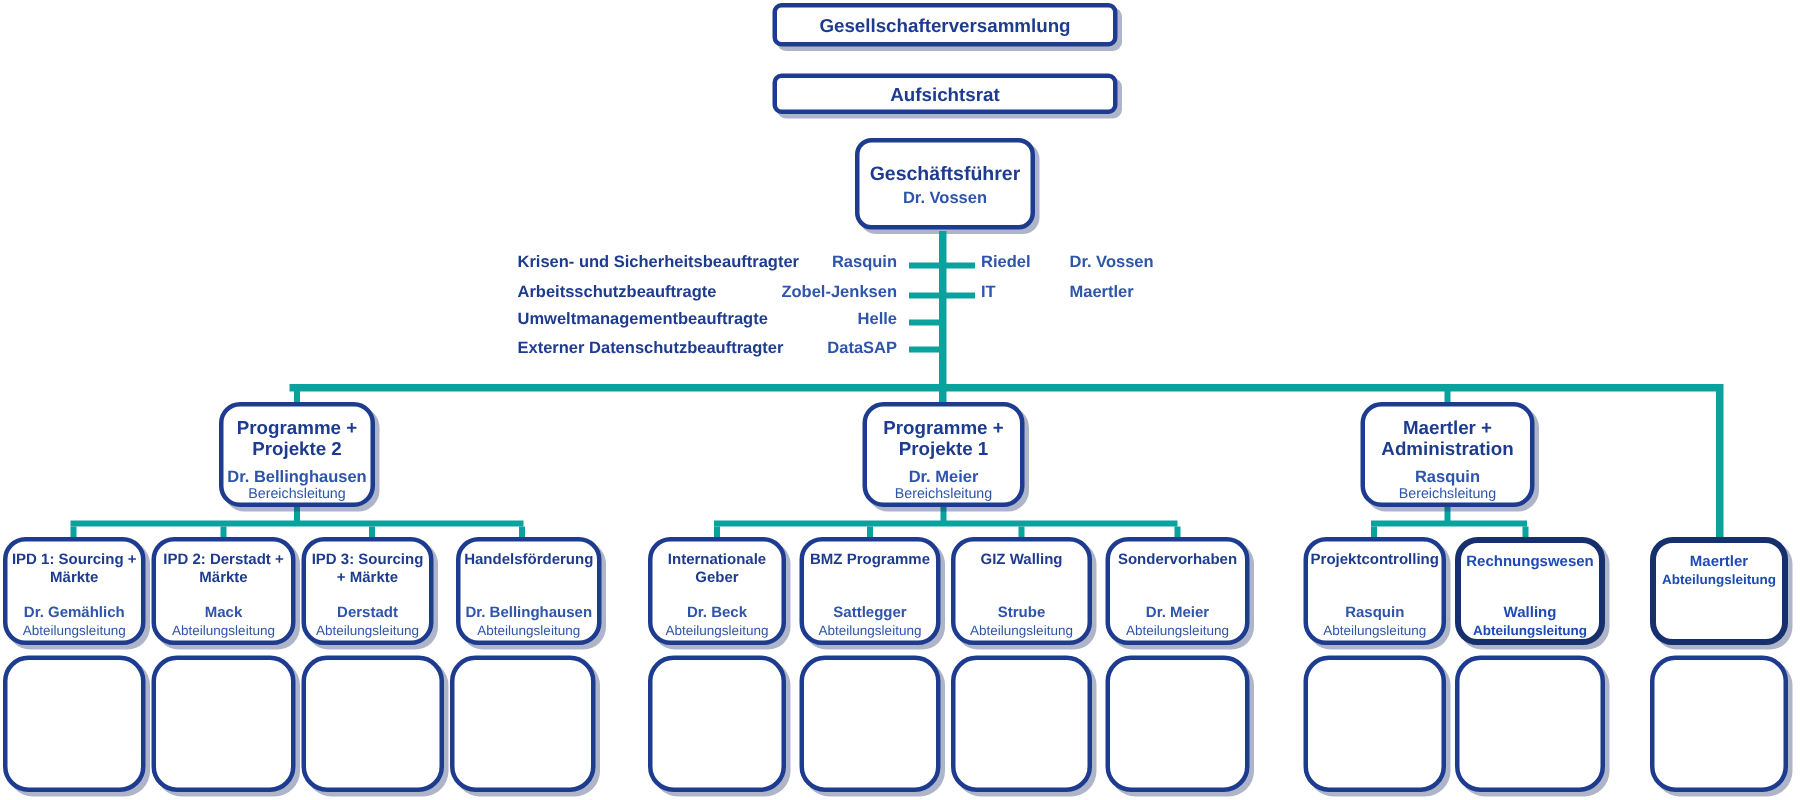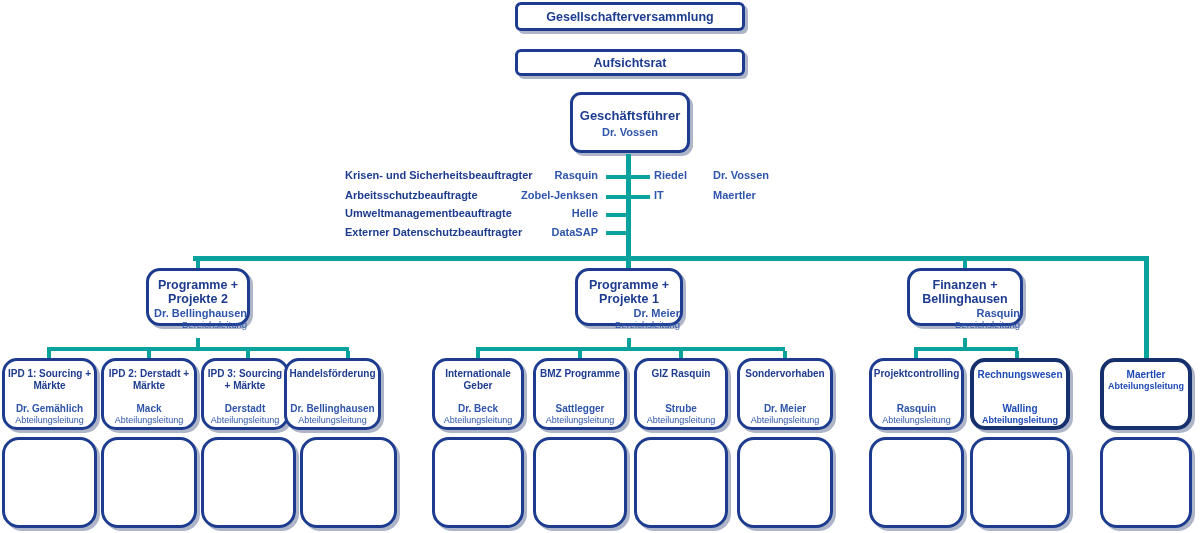--- a/index.html
+++ b/index.html
@@ -14,21 +14,21 @@
     position:absolute;background:#ffffff;border:3px solid #1e3c8f;
     box-shadow:3px 3px 0 rgba(23,42,96,.35);
     display:flex;flex-direction:column;align-items:center;text-align:center;
     box-sizing:border-box;
   }
   .topbox{left:515px;width:230px;height:29px;border-radius:6px;justify-content:center;}
   .topbox .t-label{font-weight:bold;font-size:12.5px;color:#1e3c8f;}
   .ceo{left:570px;top:92px;width:120px;height:61px;border-radius:11px;justify-content:center;gap:3px;}
   .ceo .c-title{font-weight:bold;font-size:13px;color:#1e3c8f;}
   .ceo .c-name{font-size:11px;color:#2e55aa;font-weight:bold;}
-  .branch{top:268px;height:58px;border-radius:14px;padding-top:7px;align-items:flex-end;}
+  .branch{top:268px;height:70px;border-radius:14px;padding-top:7px;}
   .branch .b-title{height:36px;font-weight:bold;font-size:12.5px;color:#1e3c8f;line-height:1.15;
     display:flex;align-items:flex-start;justify-content:center;}
   .branch .b-name{font-size:11px;color:#2e55aa;font-weight:bold;line-height:1.1;}
   .branch .b-role{font-size:9.5px;color:#2e55aa;line-height:1.2;}
   .dept{top:358px;height:72px;border-radius:15px;padding-top:7px;}
   .dept .d-title{height:35px;font-weight:bold;font-size:10px;color:#1e3c8f;line-height:1.2;
     display:flex;align-items:flex-start;justify-content:center;padding:0 2px;}
   .dept .d-name{font-size:10px;color:#2e55aa;font-weight:bold;line-height:1.15;}
   .dept .d-role{font-size:9px;color:#2e55aa;line-height:1.25;}
   .dept.hl{border-color:#162f6d;border-width:4px;}
@@ -111,57 +111,57 @@
     <div class="b-title">Programme + Projekte 2</div>
     <div class="b-name">Dr. Bellinghausen</div>
     <div class="b-role">Bereichsleitung</div>
   </div>
   <div class="obox branch" style="left:575px;width:108px">
     <div class="b-title">Programme + Projekte 1</div>
     <div class="b-name">Dr. Meier</div>
     <div class="b-role">Bereichsleitung</div>
   </div>
   <div class="obox branch" style="left:907px;width:116px">
-    <div class="b-title">Finanzen + Bellinghausen</div>
+    <div class="b-title">Maertler + Administration</div>
     <div class="b-name">Rasquin</div>
     <div class="b-role">Bereichsleitung</div>
   </div>
 
   <div class="obox dept" style="left:2px;width:95px">
     <div class="d-title">IPD 1: Sourcing + Märkte</div>
     <div class="d-name">Dr. Gemählich</div>
     <div class="d-role">Abteilungsleitung</div>
   </div>
   <div class="obox dept" style="left:101px;width:96px">
     <div class="d-title">IPD 2: Derstadt + Märkte</div>
     <div class="d-name">Mack</div>
     <div class="d-role">Abteilungsleitung</div>
   </div>
   <div class="obox dept" style="left:201px;width:88px">
     <div class="d-title">IPD 3: Sourcing + Märkte</div>
     <div class="d-name">Derstadt</div>
     <div class="d-role">Abteilungsleitung</div>
   </div>
-  <div class="obox dept" style="left:284px;width:97px">
+  <div class="obox dept" style="left:304px;width:97px">
     <div class="d-title">Handelsförderung</div>
     <div class="d-name">Dr. Bellinghausen</div>
     <div class="d-role">Abteilungsleitung</div>
   </div>
   <div class="obox dept" style="left:432px;width:92px">
     <div class="d-title">Internationale Geber</div>
     <div class="d-name">Dr. Beck</div>
     <div class="d-role">Abteilungsleitung</div>
   </div>
   <div class="obox dept" style="left:533px;width:94px">
     <div class="d-title">BMZ Programme</div>
     <div class="d-name">Sattlegger</div>
     <div class="d-role">Abteilungsleitung</div>
   </div>
   <div class="obox dept" style="left:634px;width:94px">
-    <div class="d-title">GIZ Rasquin</div>
+    <div class="d-title">GIZ Walling</div>
     <div class="d-name">Strube</div>
     <div class="d-role">Abteilungsleitung</div>
   </div>
   <div class="obox dept" style="left:737px;width:96px">
     <div class="d-title">Sondervorhaben</div>
     <div class="d-name">Dr. Meier</div>
     <div class="d-role">Abteilungsleitung</div>
   </div>
   <div class="obox dept" style="left:869px;width:95px">
     <div class="d-title">Projektcontrolling</div>

